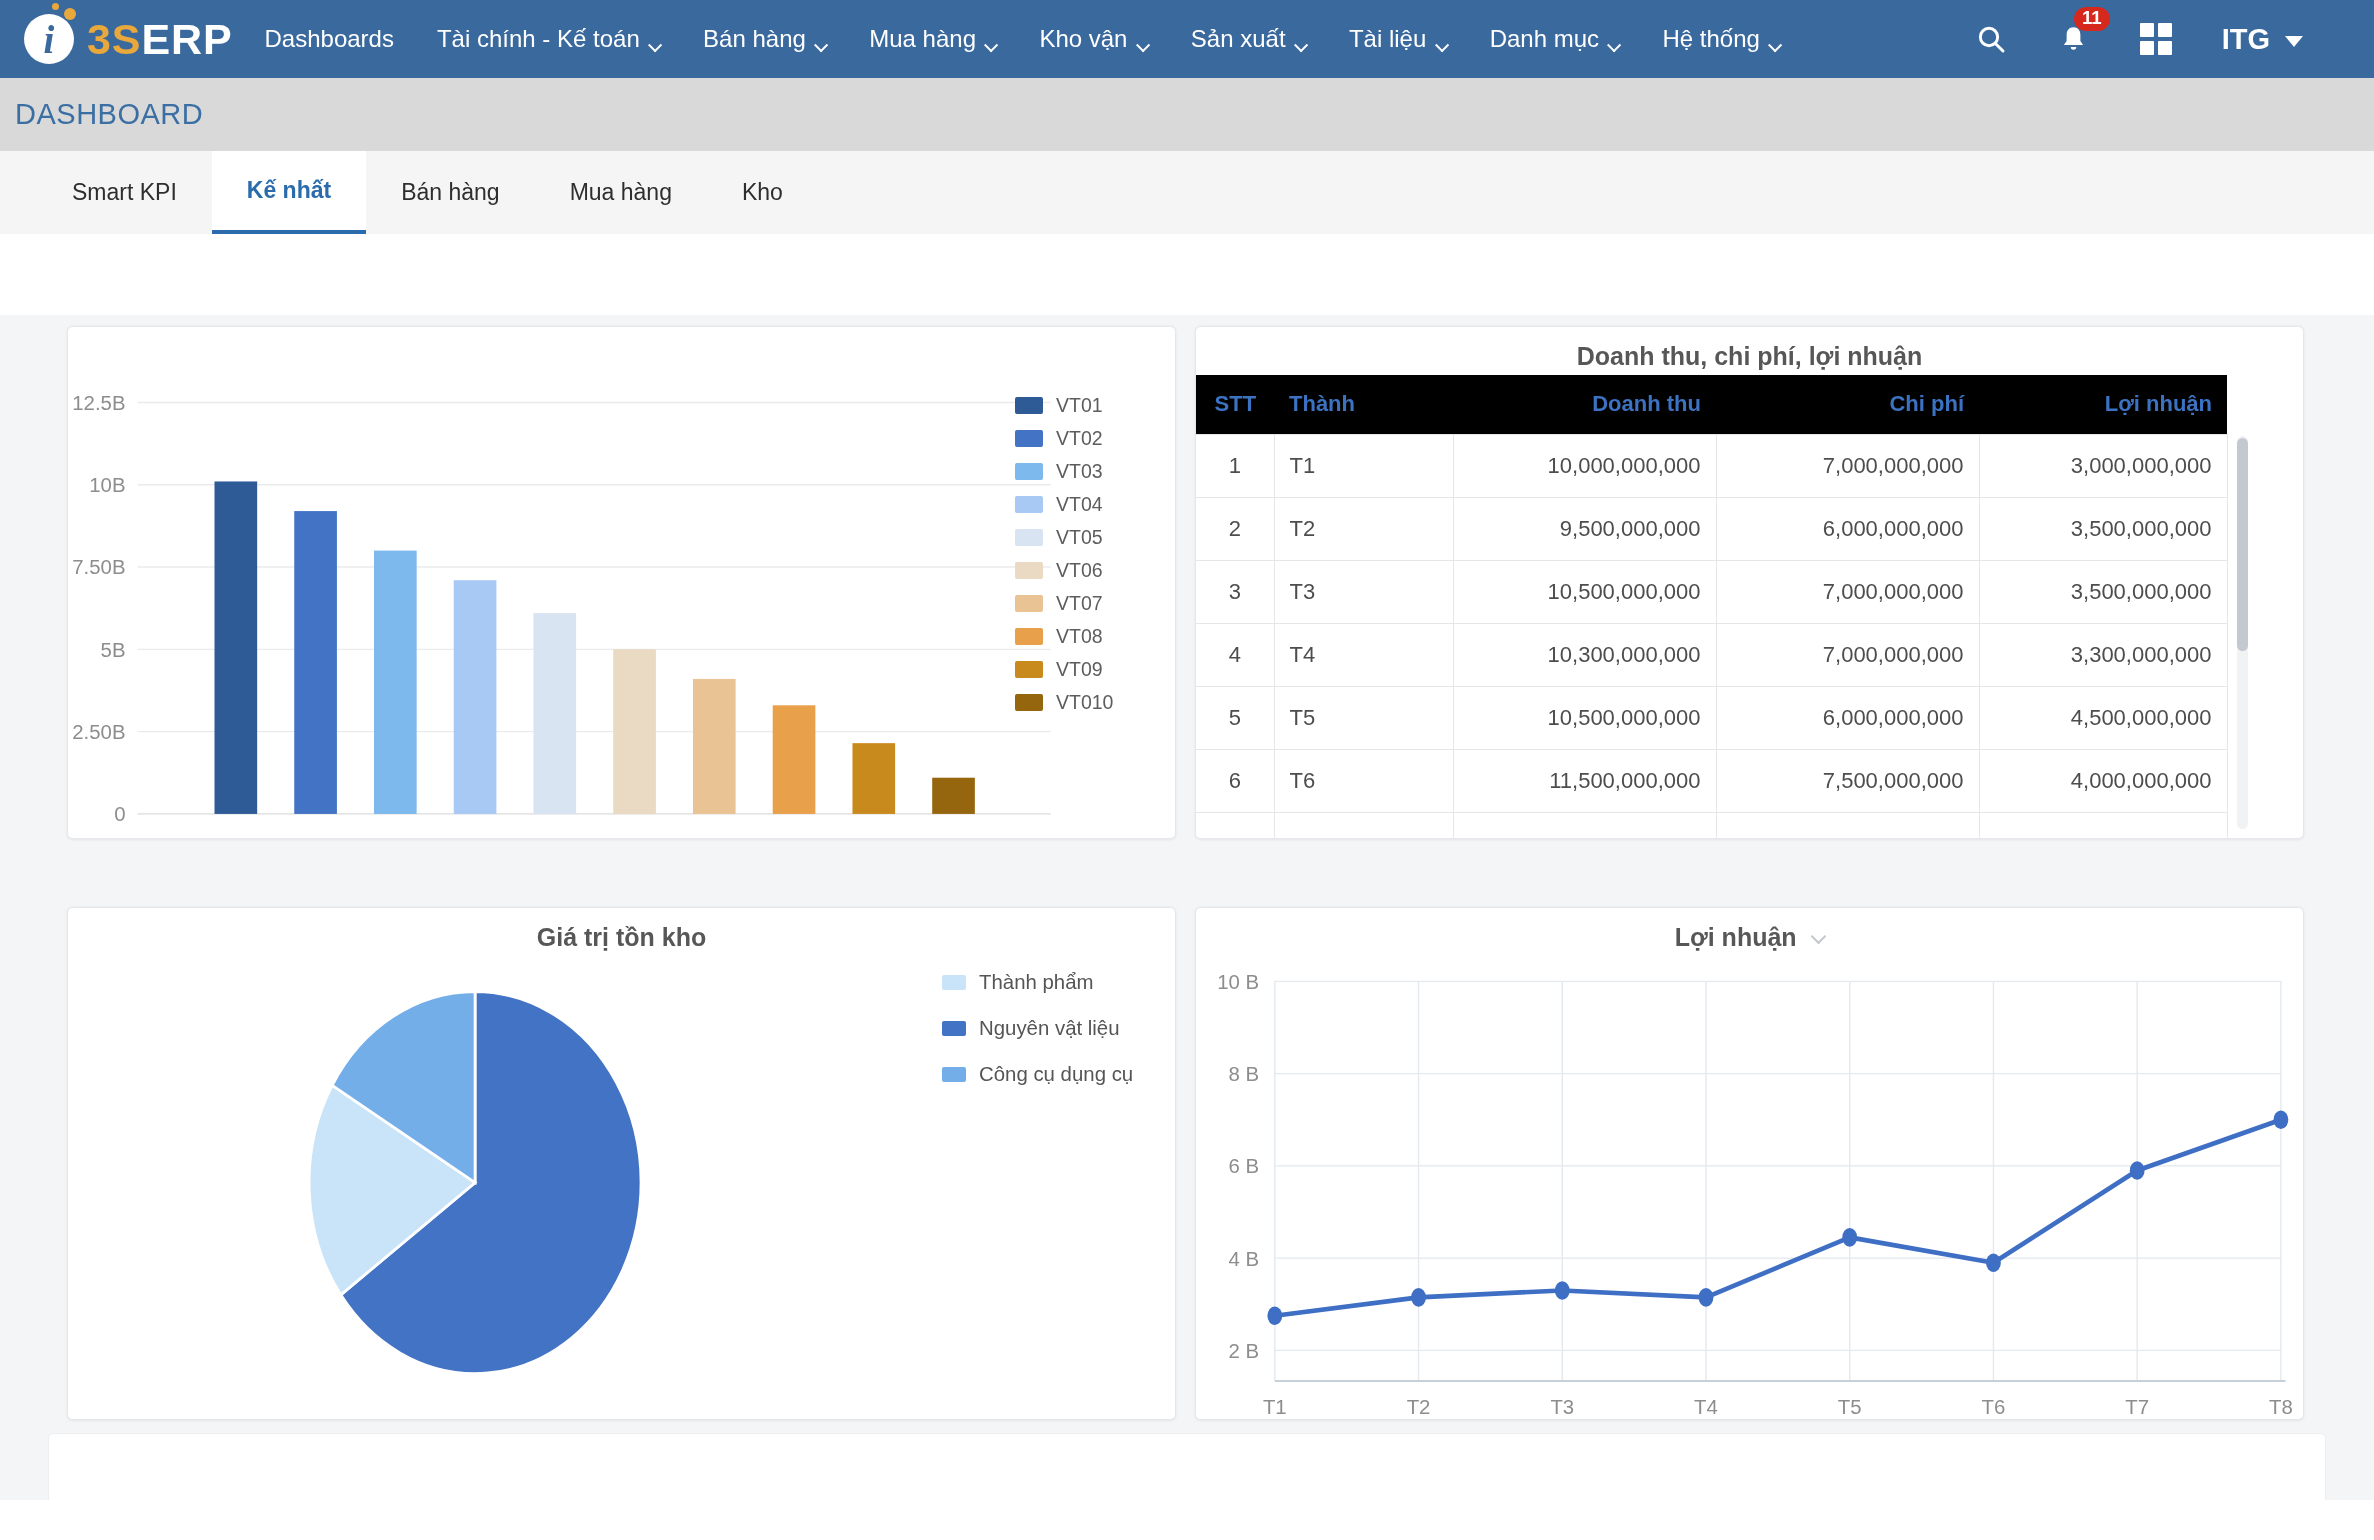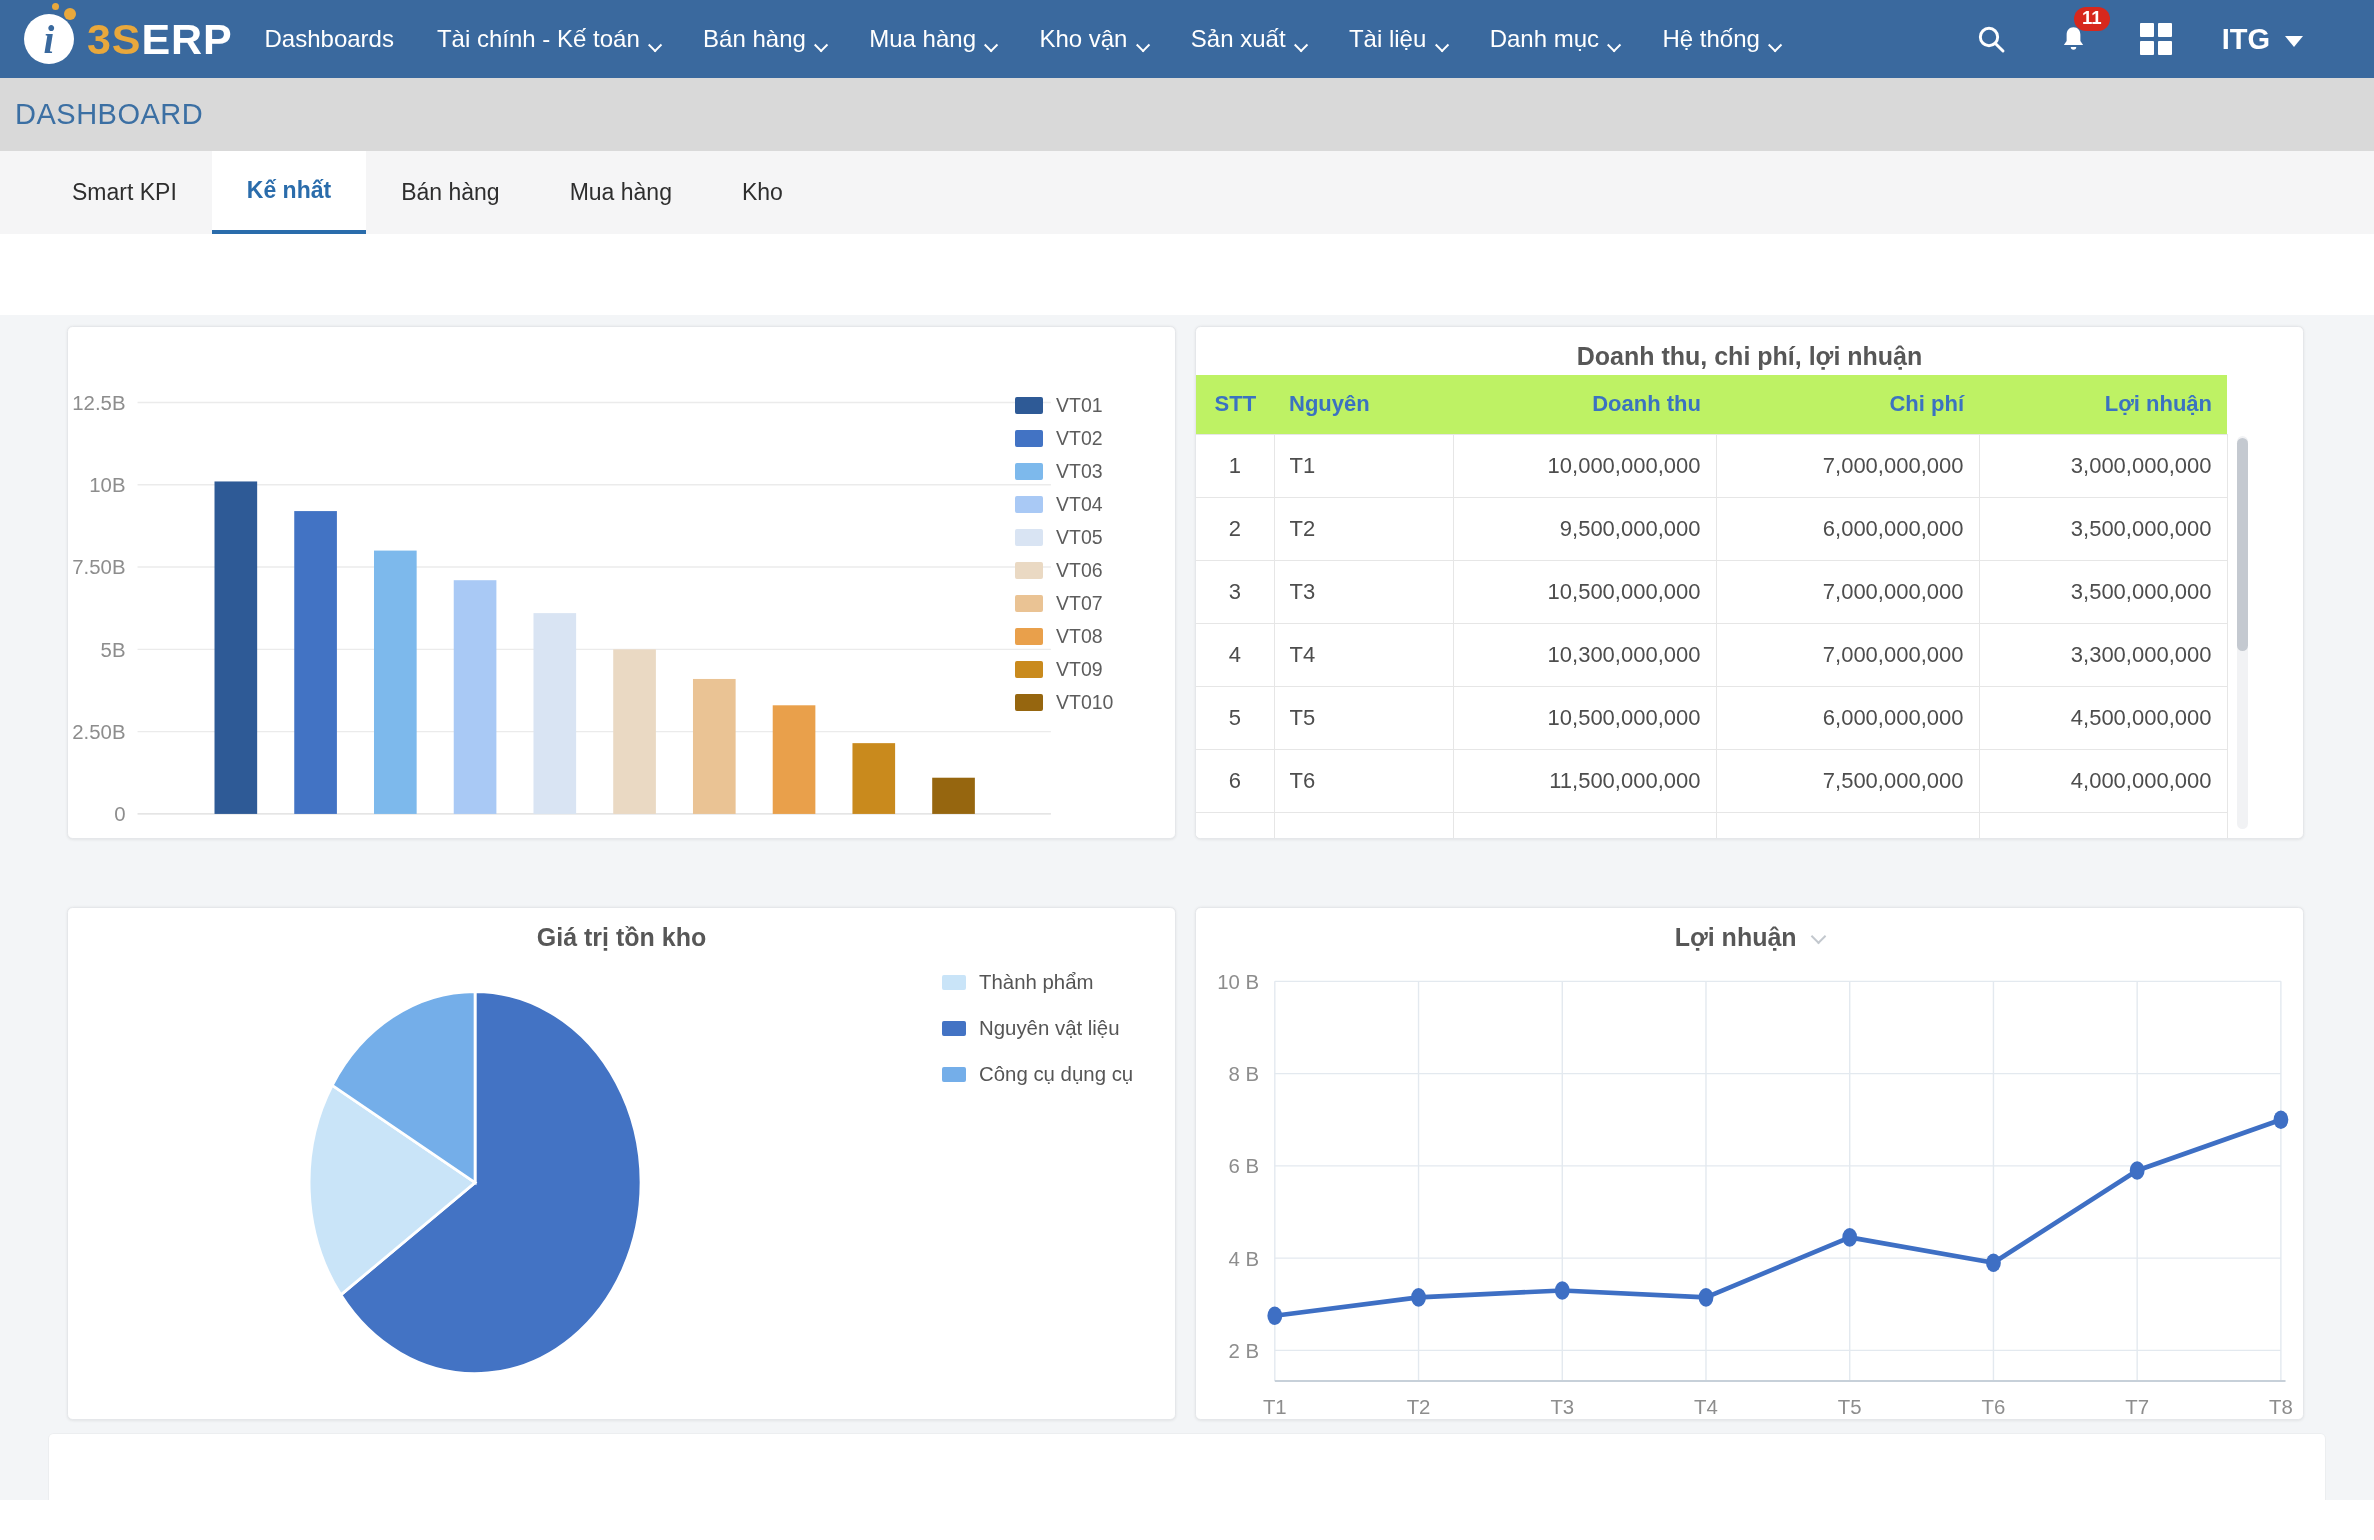--- a/index.html
+++ b/index.html
@@ -49,21 +49,21 @@
   #bar-legend { left:947px; top:67px; gap:10px; }
   #pie-legend { left:874px; top:63px; gap:23px; }
   .legend-item { display:flex; align-items:center; gap:13px; }
   .swatch { width:28px; height:16.7px; border-radius:1.9px; flex:0 0 auto; }
   #pie-legend .swatch { width:24px; height:15px; }
   .legend-label { font-size:19.5px; color:#5d5d5d; white-space:nowrap; }
   #pie-legend .legend-label { font-size:20.4px; color:#555; }
 
   
   .tbl { position:absolute; top:48px; left:0; border-collapse:collapse; font-size:22px; table-layout:fixed; }
-  .tbl th { background:#bef264; color:#3b72c1; font-weight:bold; height:59px; }
+  .tbl th { background:#000000; color:#3b72c1; font-weight:bold; height:59px; }
   .tbl td { height:63px; color:#4d4d4d; border-top:0.9px solid #e6e6e6; border-right:0.9px solid #e6e6e6; background:#fff; }
   .tbl td:first-child { border-left:none; }
   .al { text-align:left; padding-left:15px; }
   .ac { text-align:center; }
   .ar { text-align:right; padding-right:15px; }
   .th-stt { text-align:left; padding-left:18.6px; }
   .scroll-track { position:absolute; left:1041px; top:109px; width:11px; height:393px; background:#f1f2f4; border-radius:5.6px; }
   .scroll-thumb { position:absolute; left:1041px; top:111px; width:11px; height:213px; background:#c4c9d0; border-radius:5.6px; cursor:pointer; }
 
   .partial-card { position:absolute; left:48px; top:1118px; width:2278px; height:70px; background:#fff; border:0.9px solid #eceef0; border-bottom:none; border-radius:5.6px 5.6px 0 0; }
@@ -236,21 +236,21 @@
         <colgroup>
           <col style="width: 78px;">
           <col style="width: 179px;">
           <col style="width: 263px;">
           <col style="width: 263px;">
           <col style="width: 248px;">
         </colgroup>
         <thead>
           <tr>
             <th class="th-stt">STT</th>
-            <th class="al">Nguyên</th>
+            <th class="al">Thành</th>
             <th class="ar">Doanh thu</th>
             <th class="ar">Chi phí</th>
             <th class="ar">Lợi nhuận</th>
           </tr>
         </thead>
         <tbody>
           <tr>
             <td class="ac">1</td>
             <td class="al">T1</td>
             <td class="ar">10,000,000,000</td>

